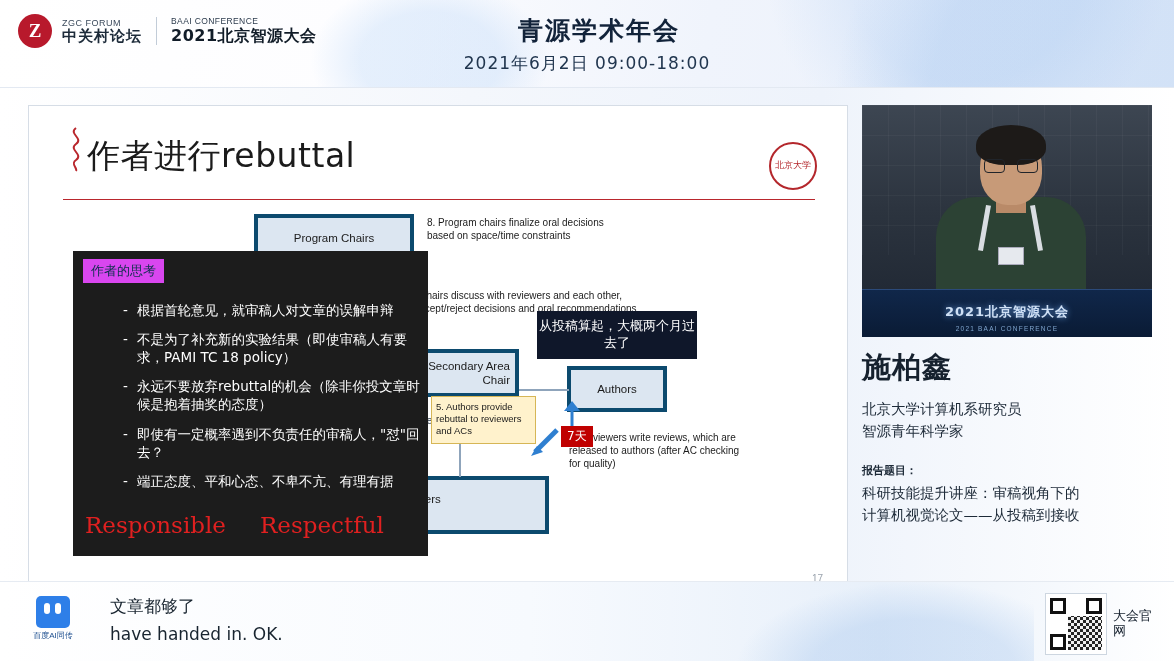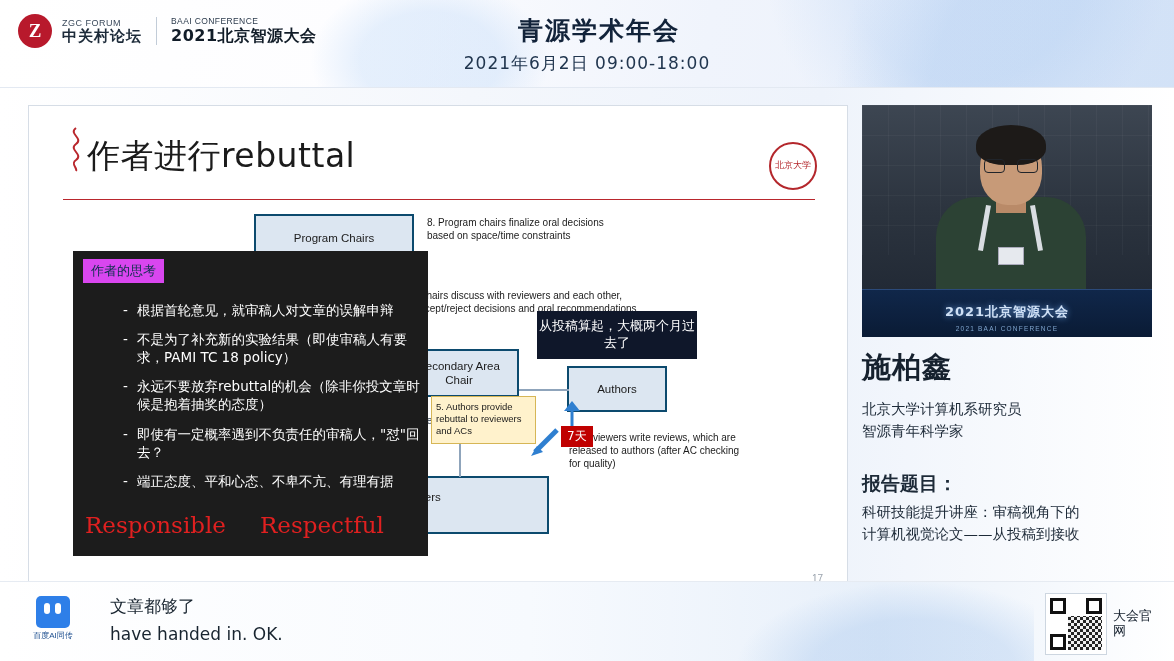--- a/index.html
+++ b/index.html
@@ -91,25 +91,25 @@
     font-family: "DejaVu Serif", serif;
   }
   .slide-pageno {
     position: absolute; right: 24px; bottom: 8px; font-size: 10px; color: #9aa3ad;
   }
 
   
   .fc-box {
     position: absolute;
     background: #dce6f1;
-    border: 2px solid #0c4a6e;
+    border: 4px solid #0c4a6e;
     color: #1b1b1b;
     font-size: 11.5px;
     display: flex; align-items: center; justify-content: center;
-    text-align: center;
+    text-align: right;
     line-height: 1.25;
     padding: 3px 5px;
   }
   .fc-text {
     position: absolute;
     font-size: 10px; color: #1b1b1b; line-height: 1.3;
   }
   .fc-line { position: absolute; background: #8fa4bb; }
 
   
@@ -236,21 +236,21 @@
   }
   .sp-name {
     font-size: 29px; font-weight: bold; color: #16212e;
     font-family: "DejaVu Sans", sans-serif; letter-spacing: 1px;
   }
   .sp-aff {
     margin-top: 10px; font-size: 14.5px; color: #1d2a38; line-height: 1.55;
     font-family: "DejaVu Sans", sans-serif;
   }
   .sp-topic-label {
-    margin-top: 28px; font-size: 19px; color: #1d2a38; font-weight: bold;
+    margin-top: 20px; font-size: 11px; color: #1d2a38; font-weight: bold;
     font-family: "DejaVu Sans", sans-serif;
   }
   .sp-topic {
     margin-top: 4px; font-size: 14.5px; color: #1d2a38; line-height: 1.55;
     font-family: "DejaVu Sans", sans-serif;
   }
 
   
   #footer {
     position: absolute; left: 0; bottom: 0; width: 1174px; height: 80px;

